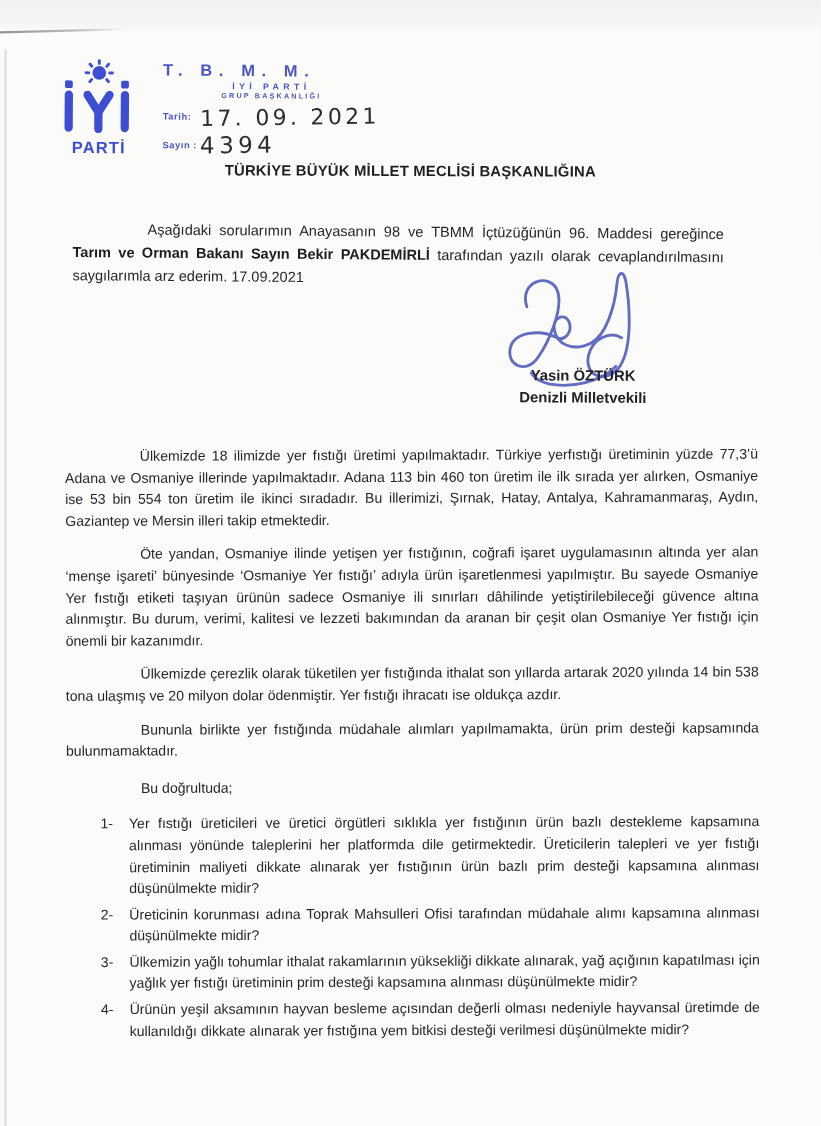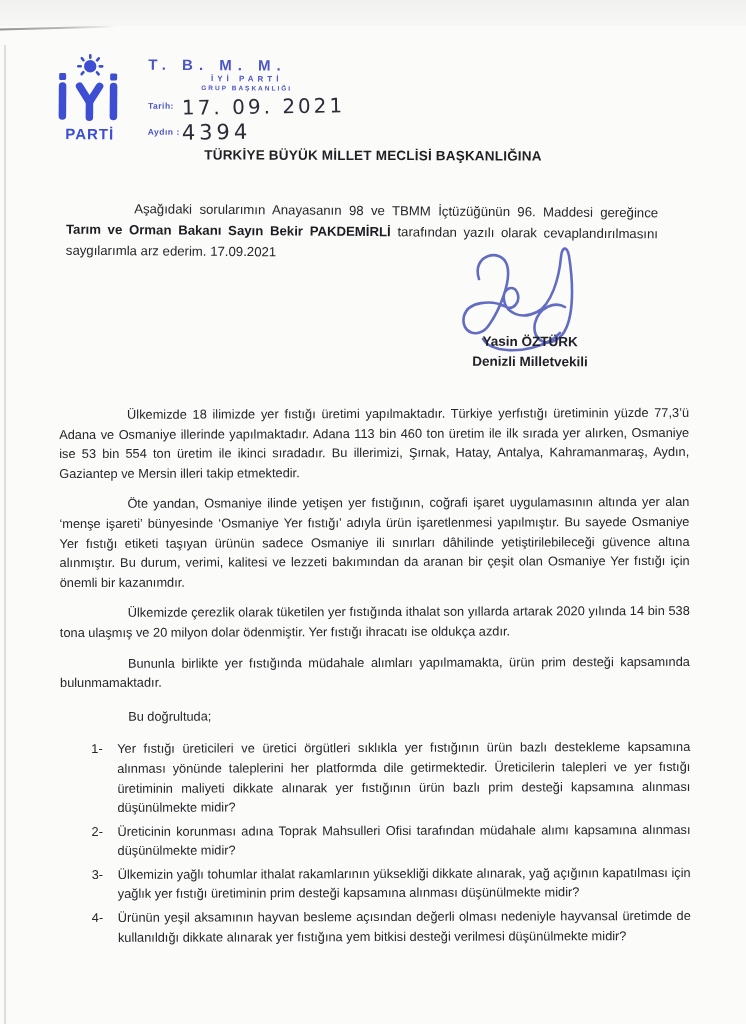--- a/index.html
+++ b/index.html
@@ -150,21 +150,21 @@
 
     <div class="stamp">
       <div class="stamp-org">T. B. M. M.</div>
       <div class="stamp-party">İYİ PARTİ</div>
       <div class="stamp-unit">GRUP BAŞKANLIĞI</div>
       <div class="stamp-row">
         <span class="stamp-lbl">Tarih:</span>
         <span class="hand">17. 09. 2021</span>
       </div>
       <div class="stamp-row">
-        <span class="stamp-lbl">Aydın :</span>
+        <span class="stamp-lbl">Sayın :</span>
         <span class="hand num">4394</span>
       </div>
     </div>
   </div>
 
   <h1 class="doc-title">TÜRKİYE BÜYÜK MİLLET MECLİSİ BAŞKANLIĞINA</h1>
 
   <p class="intro"><span>Aşağıdaki sorularımın Anayasanın 98 ve TBMM İçtüzüğünün 96. Maddesi gereğince </span><b>Tarım ve Orman Bakanı Sayın Bekir PAKDEMİRLİ</b><span> tarafından yazılı olarak cevaplandırılmasını saygılarımla arz ederim. 17.09.2021</span></p>
 
   <svg class="signature" viewBox="0 0 178 112" aria-hidden="true">

